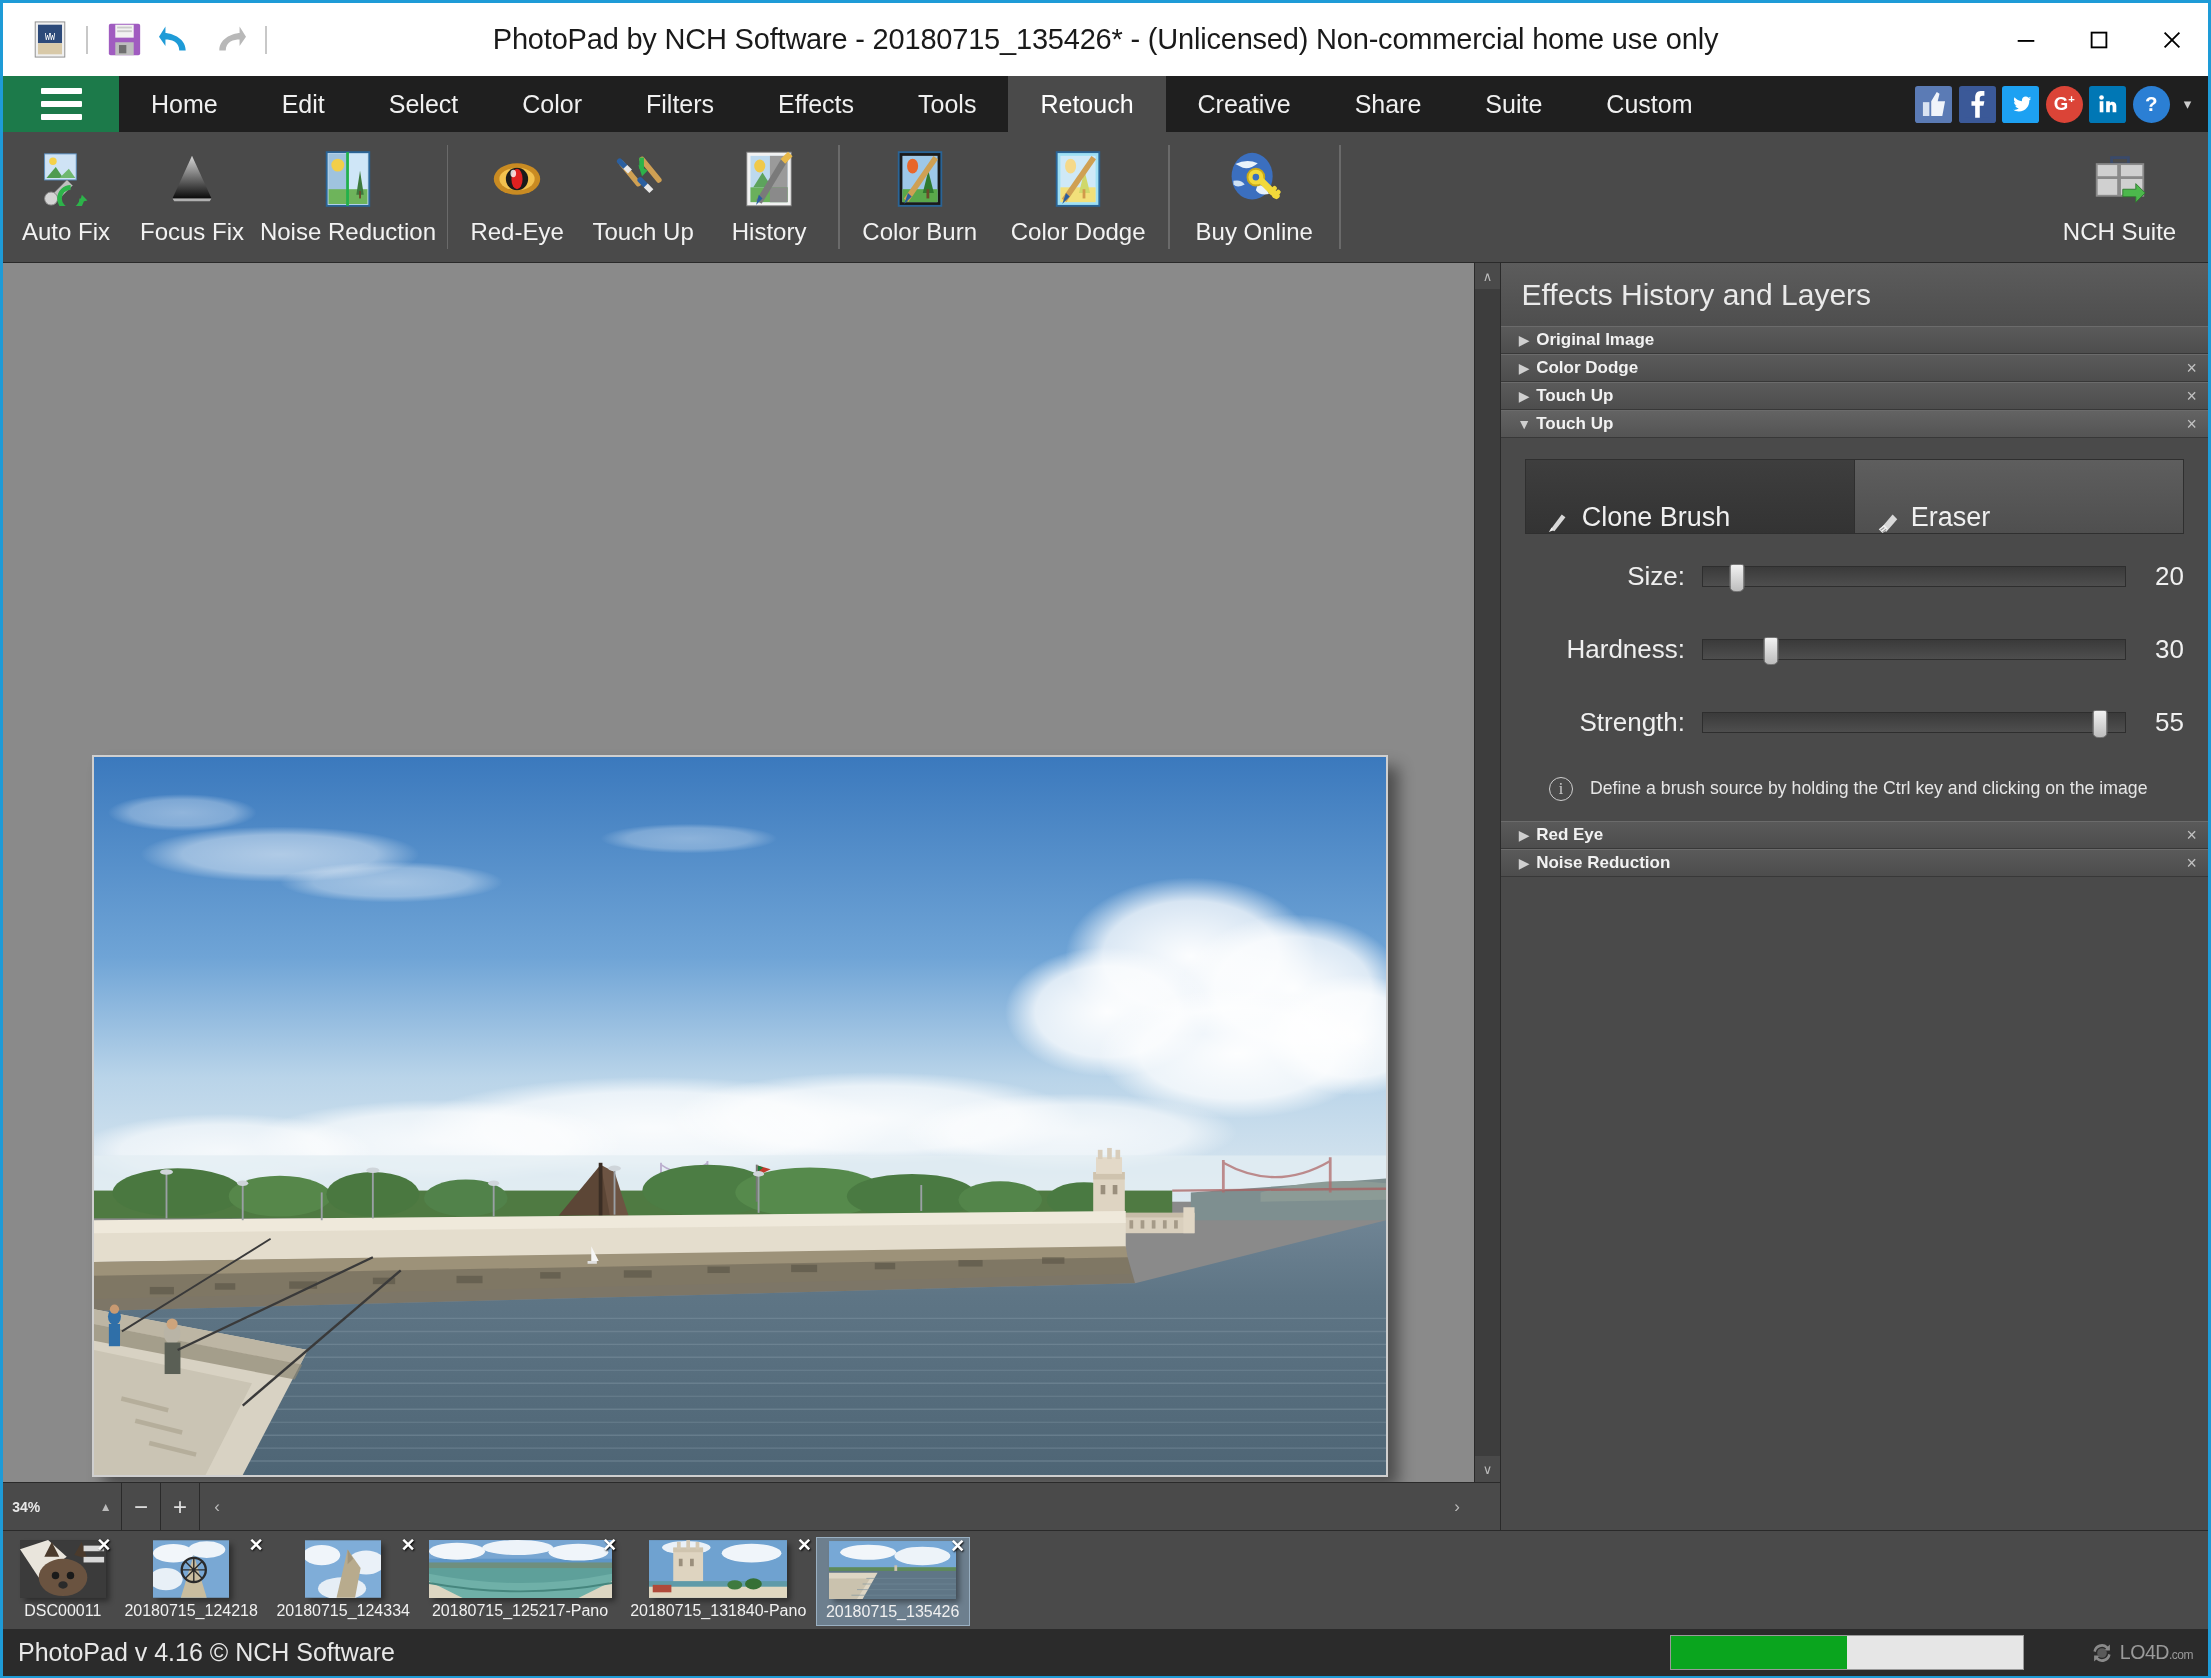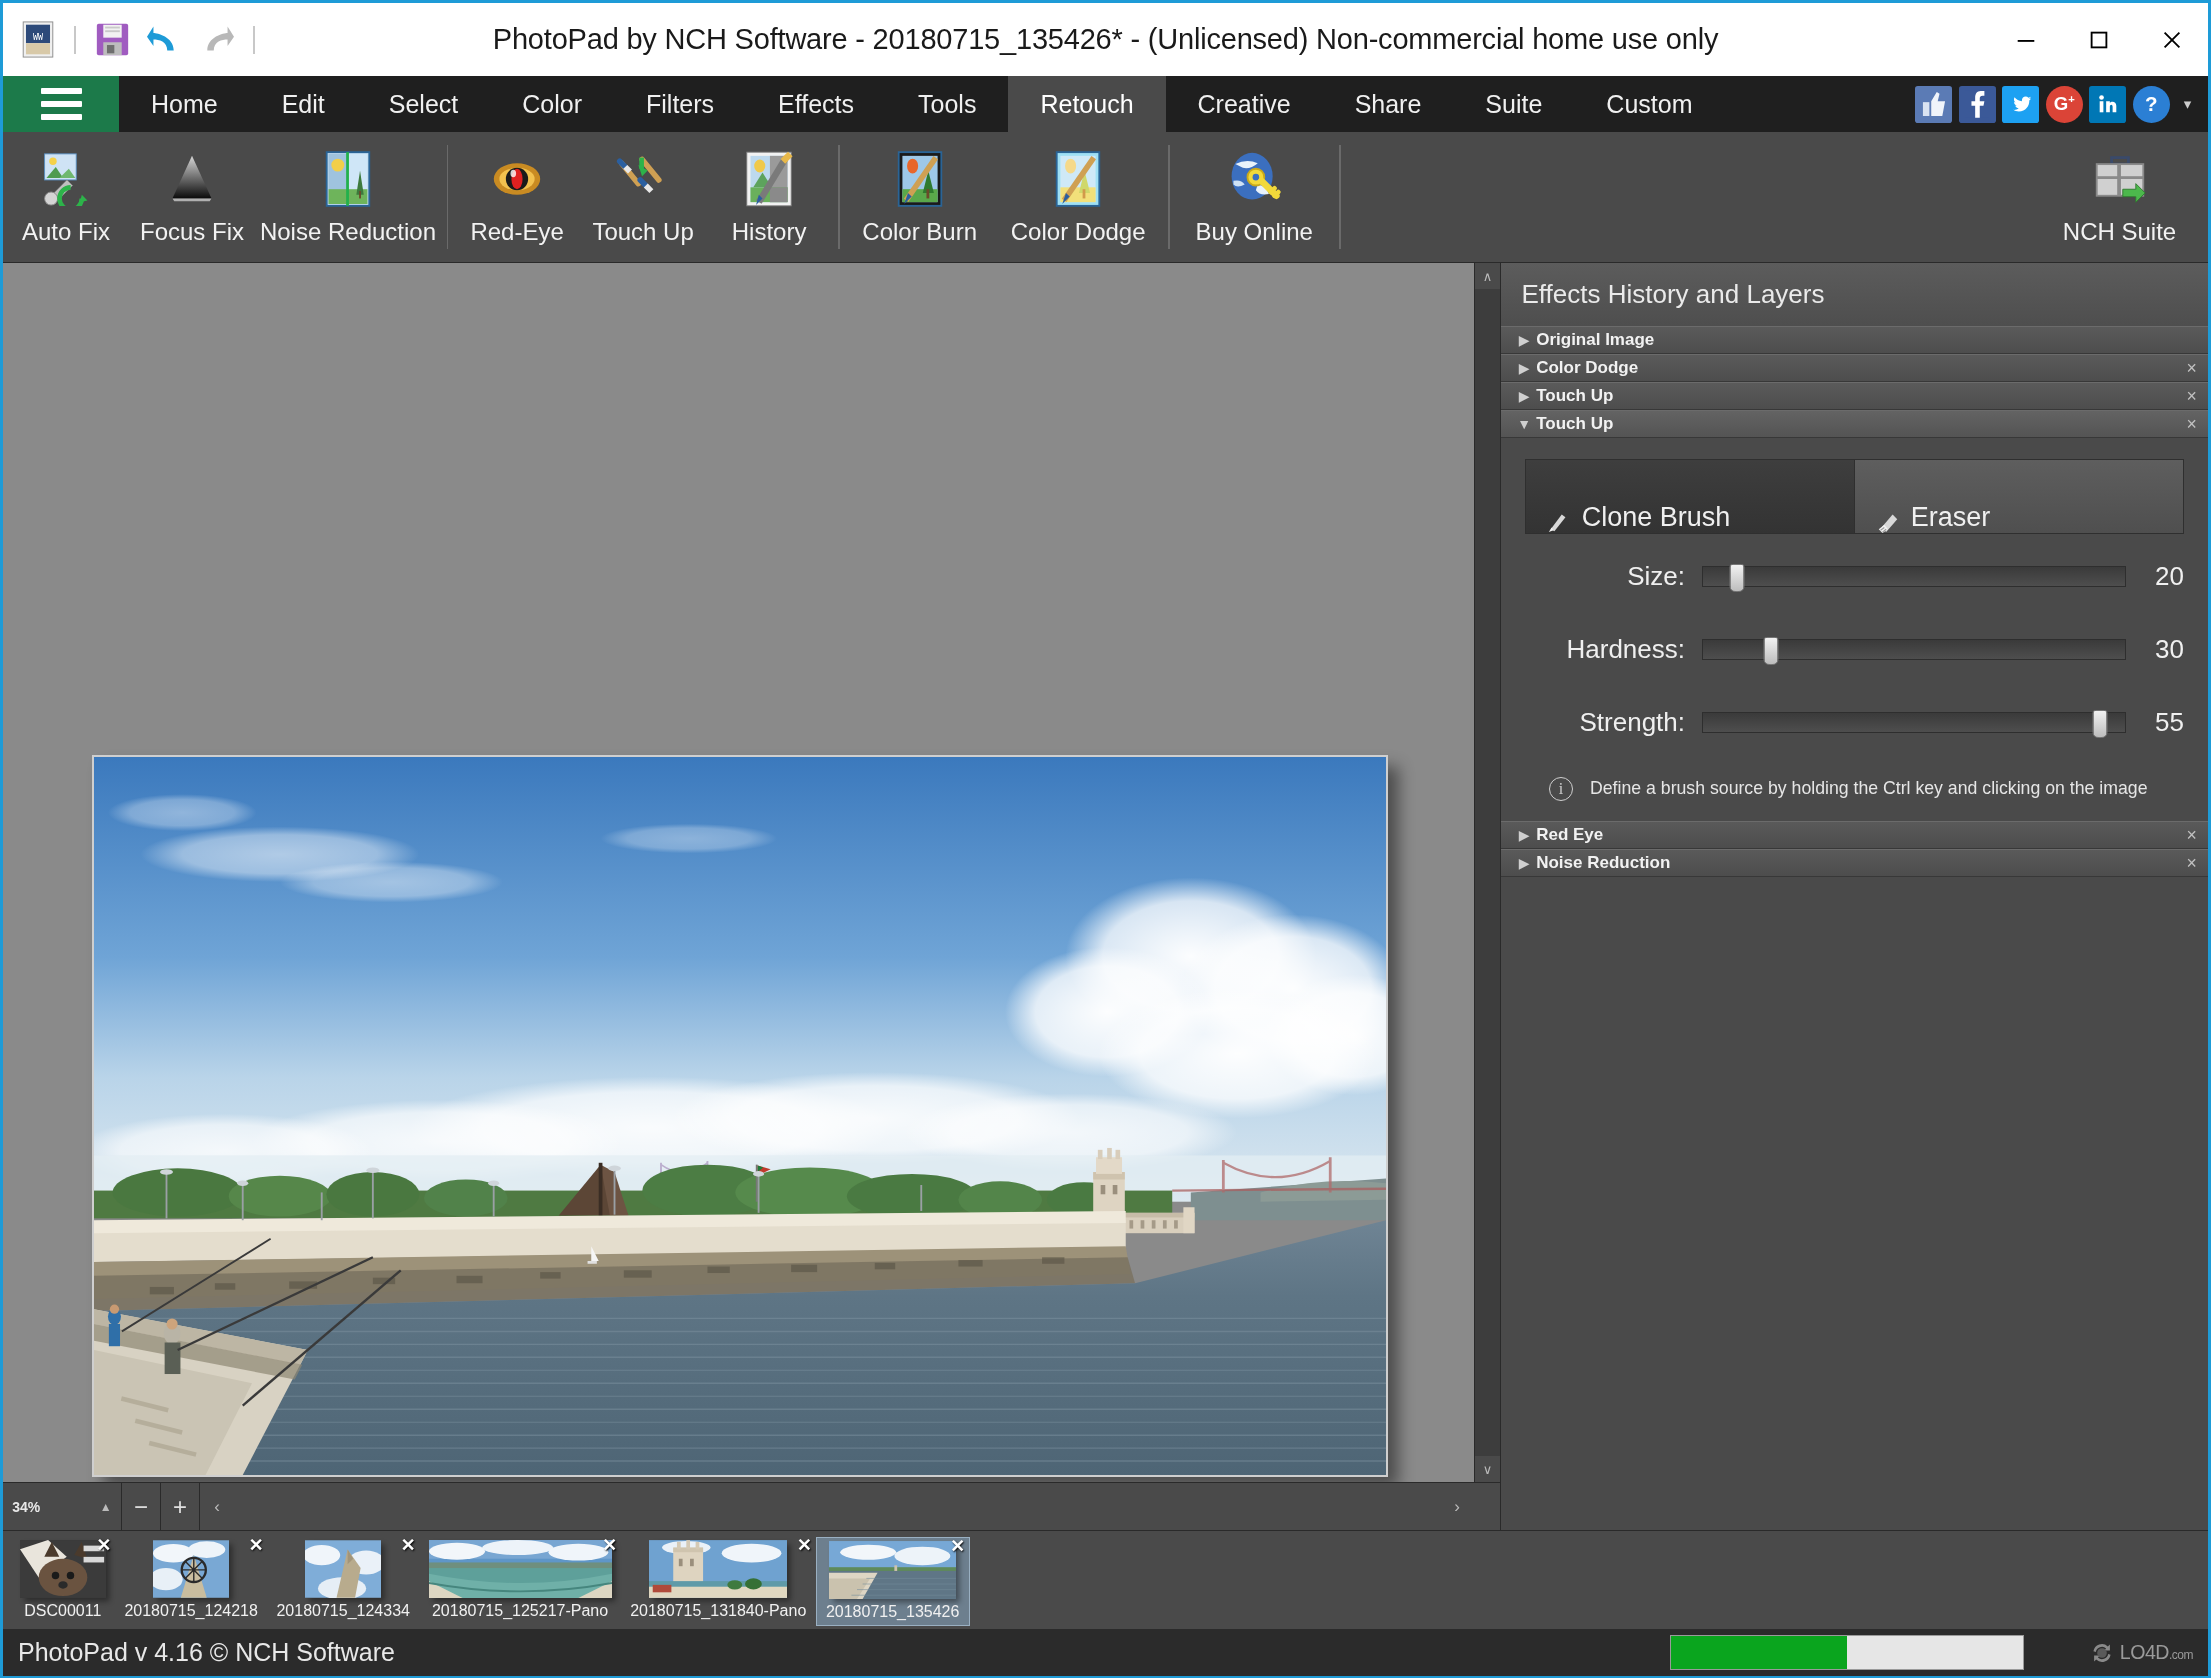--- a/index.html
+++ b/index.html
@@ -12,21 +12,21 @@
     position: relative; width: 2211px; height: 1679px;
     border: 3.7px solid #1e9bd7; background: #4a4a4a;
     display: flex; flex-direction: column;
   }
 
   
   .titlebar {
     height: 73px; background: #ffffff; display: flex; align-items: center;
     flex: 0 0 73px; position: relative;
   }
-  .qat { display: flex; align-items: center; gap: 9.3px; padding-left: 13px; }
+  .qat { display: flex; align-items: center; gap: 9.3px; padding-left: 25px; }
   .qat-sep { width: 1.9px; height: 28px; background: #c8c8c8; margin: 0 5.6px; }
   .qat-btn { width: 43px; height: 43px; display: flex; align-items: center;
     justify-content: center; cursor: pointer; }
   .title-text {
     position: absolute; left: 0; right: 0; text-align: center;
     font-size: 29px; color: #1a1a1a; font-family: "Liberation Sans", sans-serif;
     pointer-events: none; letter-spacing: -0.2px;
   }
   .wincontrols { margin-left: auto; display: flex; height: 100%; z-index: 2; }
   .wc { width: 73px; height: 100%; display: flex; align-items: center;
@@ -123,21 +123,21 @@
     display: flex; align-items: center; gap: 17px; pointer-events: none; user-select: none;
   }
   .panel-wm .wm-logo2 { width: 140px; height: 140px; }
   .panel-wm .wm-t { font-size: 112px; color: #ffffff; letter-spacing: -1.9px; }
   .panel-wm .wm-t small { font-size: 62px; }
   .panel-head {
     height: 63px; flex: 0 0 63px; display: flex; align-items: center;
     padding-left: 20.5px; background: linear-gradient(#5c5c5c, #4e4e4e);
     position: relative; z-index: 2;
   }
-  .panel-title { color: #eaeaea; font-size: 26px; }
+  .panel-title { color: #eaeaea; font-size: 30px; }
   .hist-list { position: relative; z-index: 2; }
   .hist-row {
     height: 28px; display: flex; align-items: center;
     background: linear-gradient(#5a5a5a, #4d4d4d);
     border-top: 0.9px solid #6b6b6b; border-bottom: 0.9px solid #383838;
     padding: 0 11.2px; cursor: pointer; position: relative;
   }
   .hist-row.sel { background: linear-gradient(#636363, #545454); }
   .hist-arrow { width: 24px; color: #cfcfcf; font-size: 14px; text-align: center; }
   .hist-lbl { color: #f2f2f2; font-size: 17px; font-weight: bold; }

